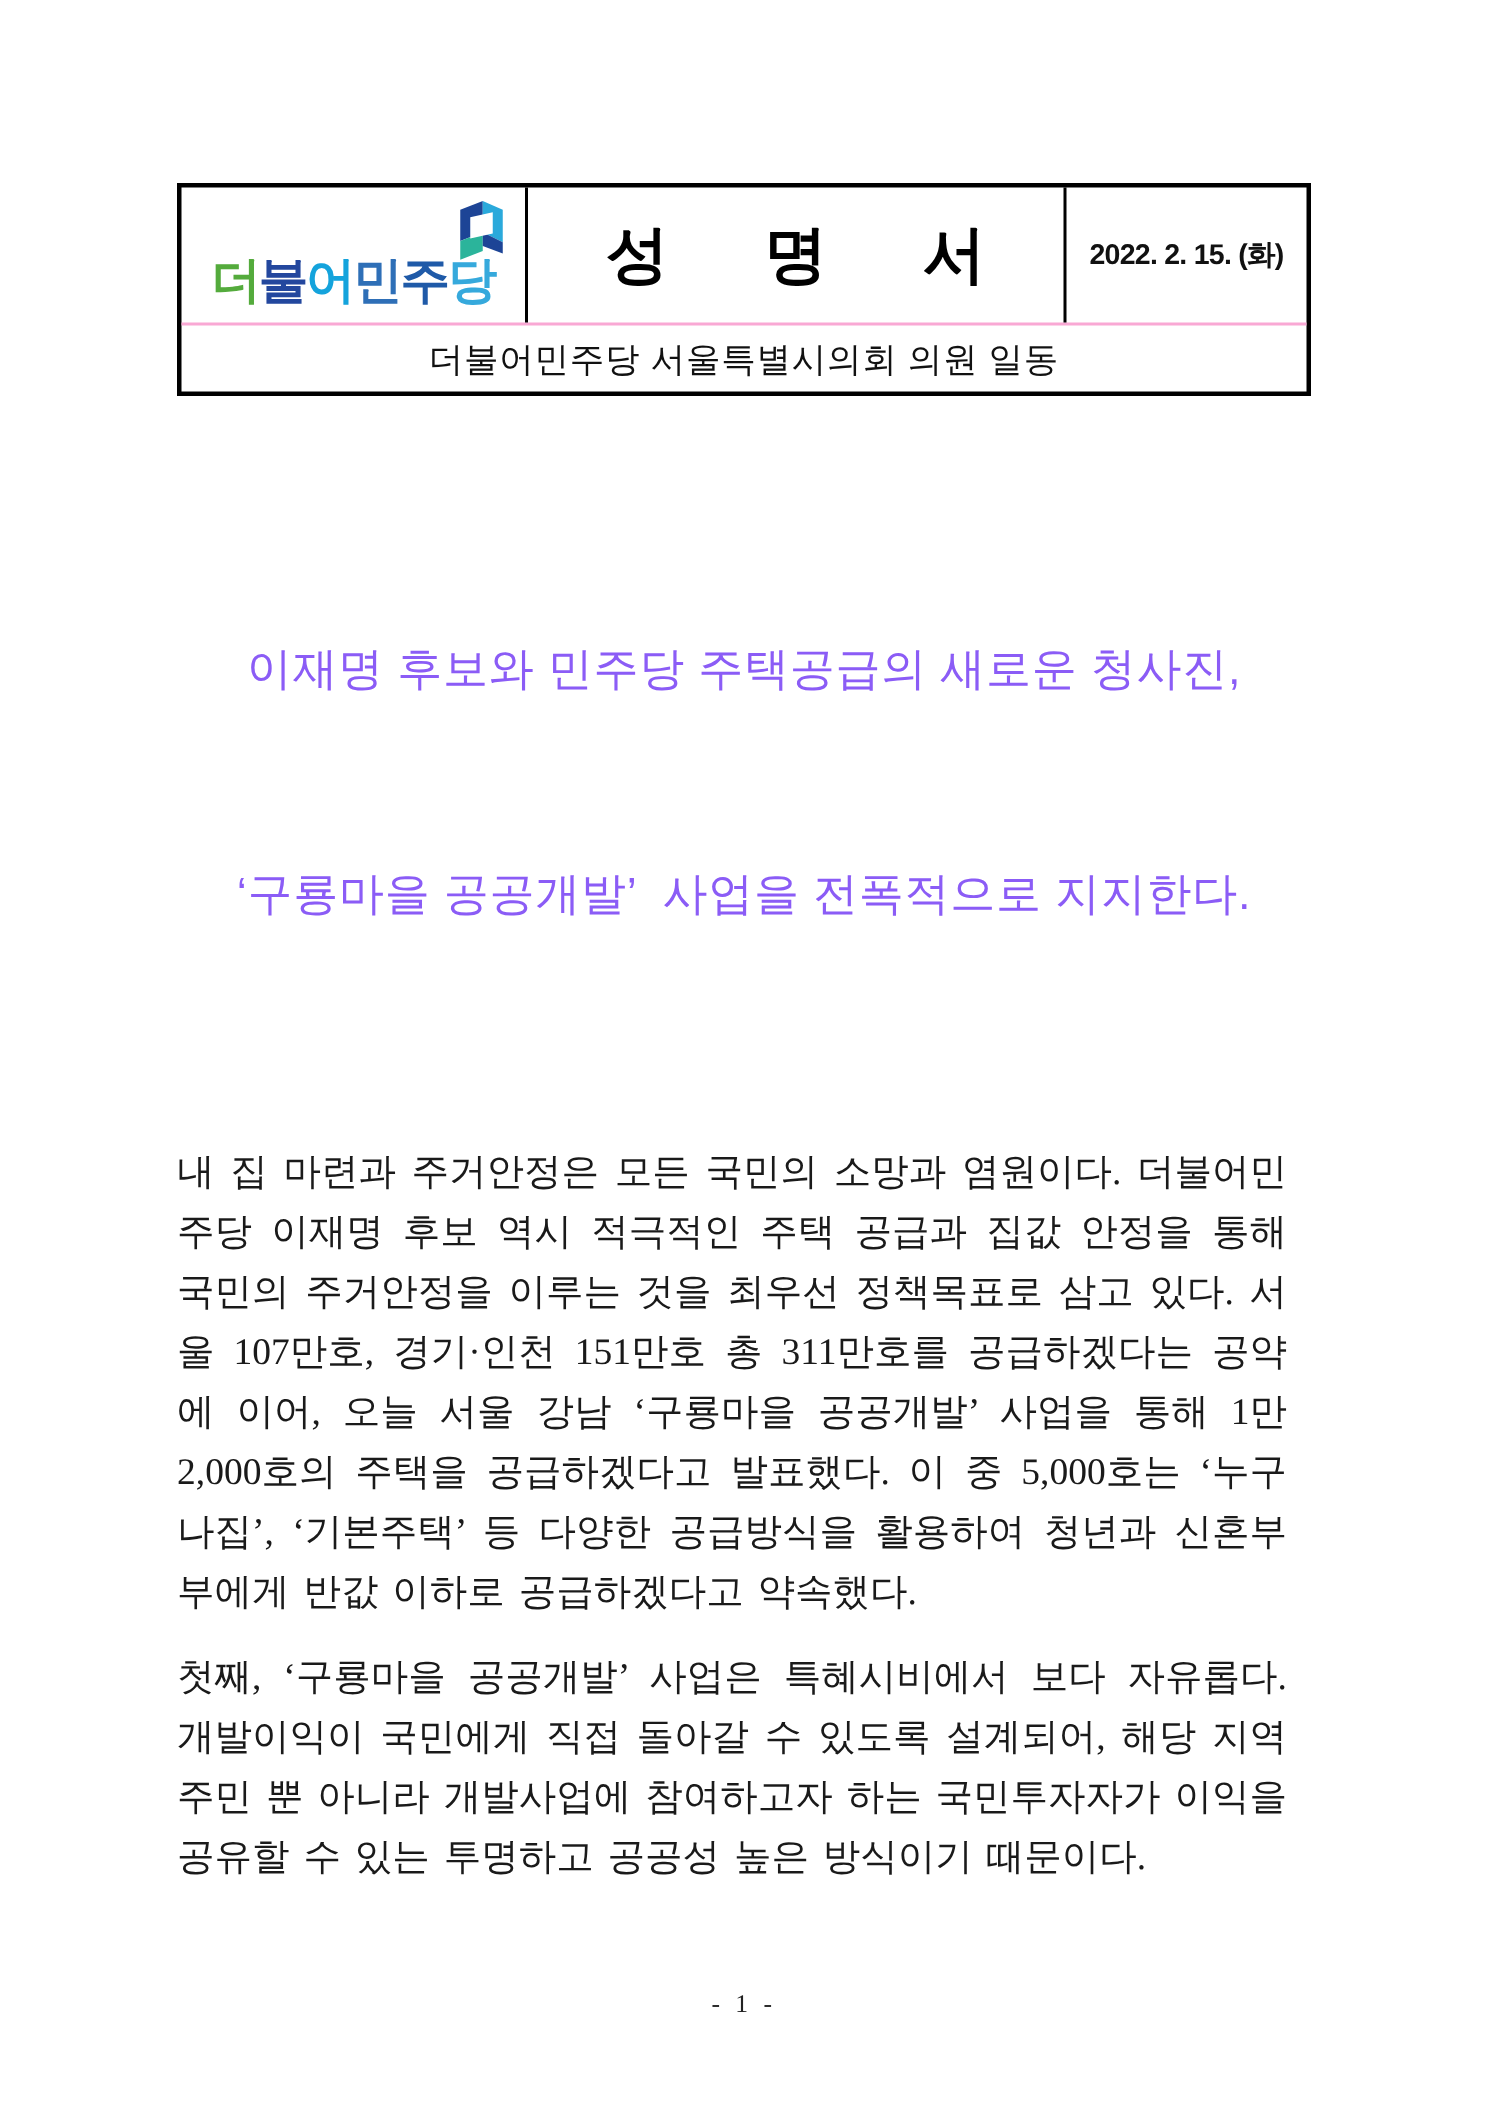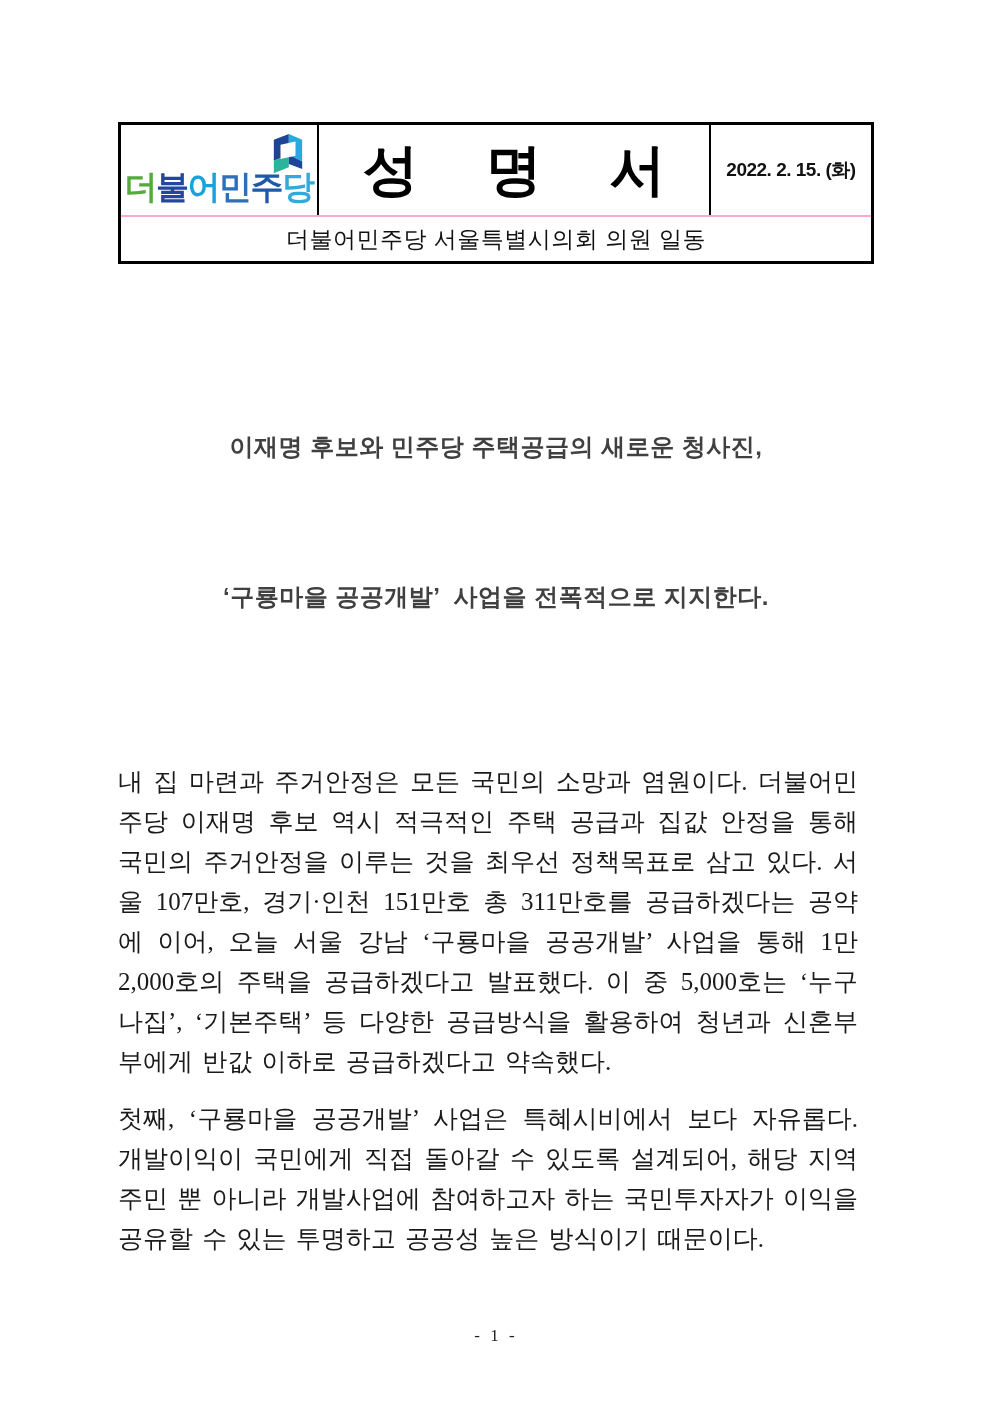--- a/index.html
+++ b/index.html
@@ -23,21 +23,21 @@
     top: 122px;
     left: 118px;
     width: 750px;
     border: 3px solid #000000;
   }
   .header-top {
     display: flex;
     height: 90px;
   }
   .cell-logo {
-    width: 198px;
+    width: 231px;
     border-right: 2px solid #000000;
     position: relative;
     display: flex;
     align-items: flex-end;
     justify-content: center;
     padding-bottom: 12px;
     box-sizing: border-box;
   }
   .logo-text {
     position: relative;
@@ -58,21 +58,21 @@
   .cell-doctype {
     flex: 1;
     border-right: 2px solid #000000;
     display: flex;
     align-items: center;
     justify-content: center;
   }
   .doc-type {
     font-family: "Liberation Sans", "DejaVu Sans", sans-serif;
     font-weight: 900;
-    font-size: 56px;
+    font-size: 42px;
     letter-spacing: 26px;
     margin-right: -26px; 
     line-height: 1;
     color: #000000;
   }
   .cell-date {
     width: 160px;
     display: flex;
     align-items: center;
     justify-content: center;
@@ -102,25 +102,25 @@
   
   .statement {
     position: absolute;
     top: 322px;
     left: 118px;
     width: 756px;
   }
   .stmt-title {
     text-align: center;
     font-family: "Liberation Sans", "DejaVu Sans", sans-serif;
-    font-weight: 700;
-    font-size: 24px;
+    font-weight: 400;
+    font-size: 30px;
     line-height: 50px;
     letter-spacing: 0.5px;
-    color: #404040;
+    color: #8b5cf6;
     white-space: pre-wrap;
   }
   .body-text {
     margin-top: 40px;
   }
   .body-text p {
     margin: 0 16px 17px 0;
     font-size: 25px;
     line-height: 40px;
     text-align: justify;

